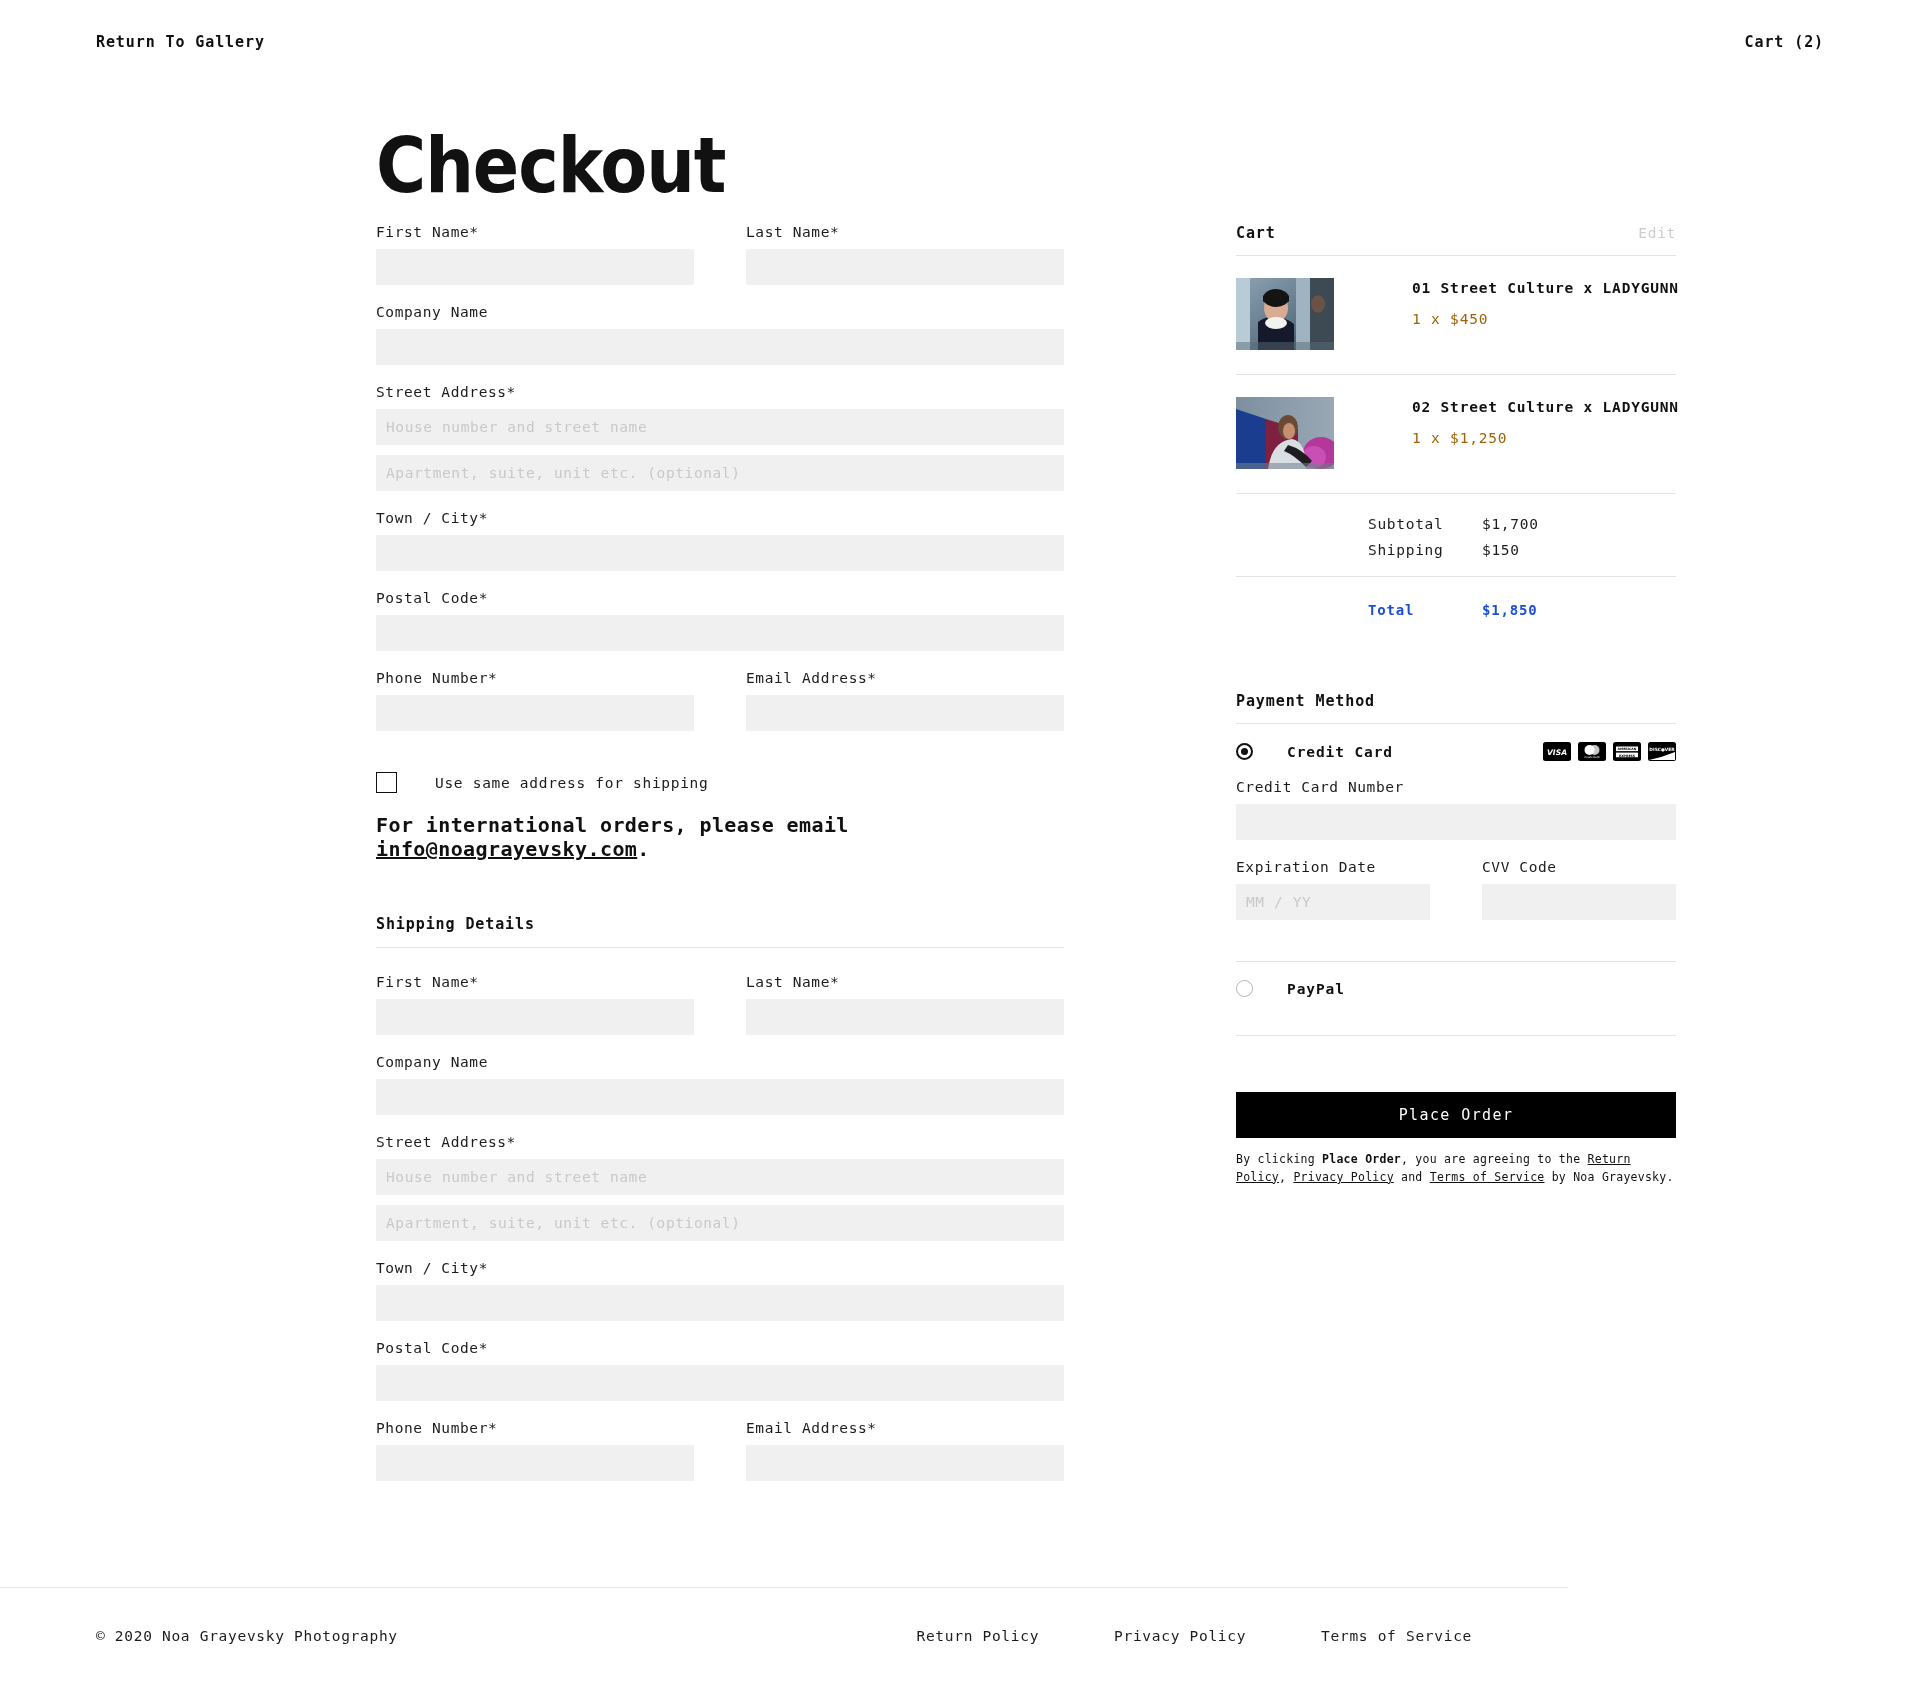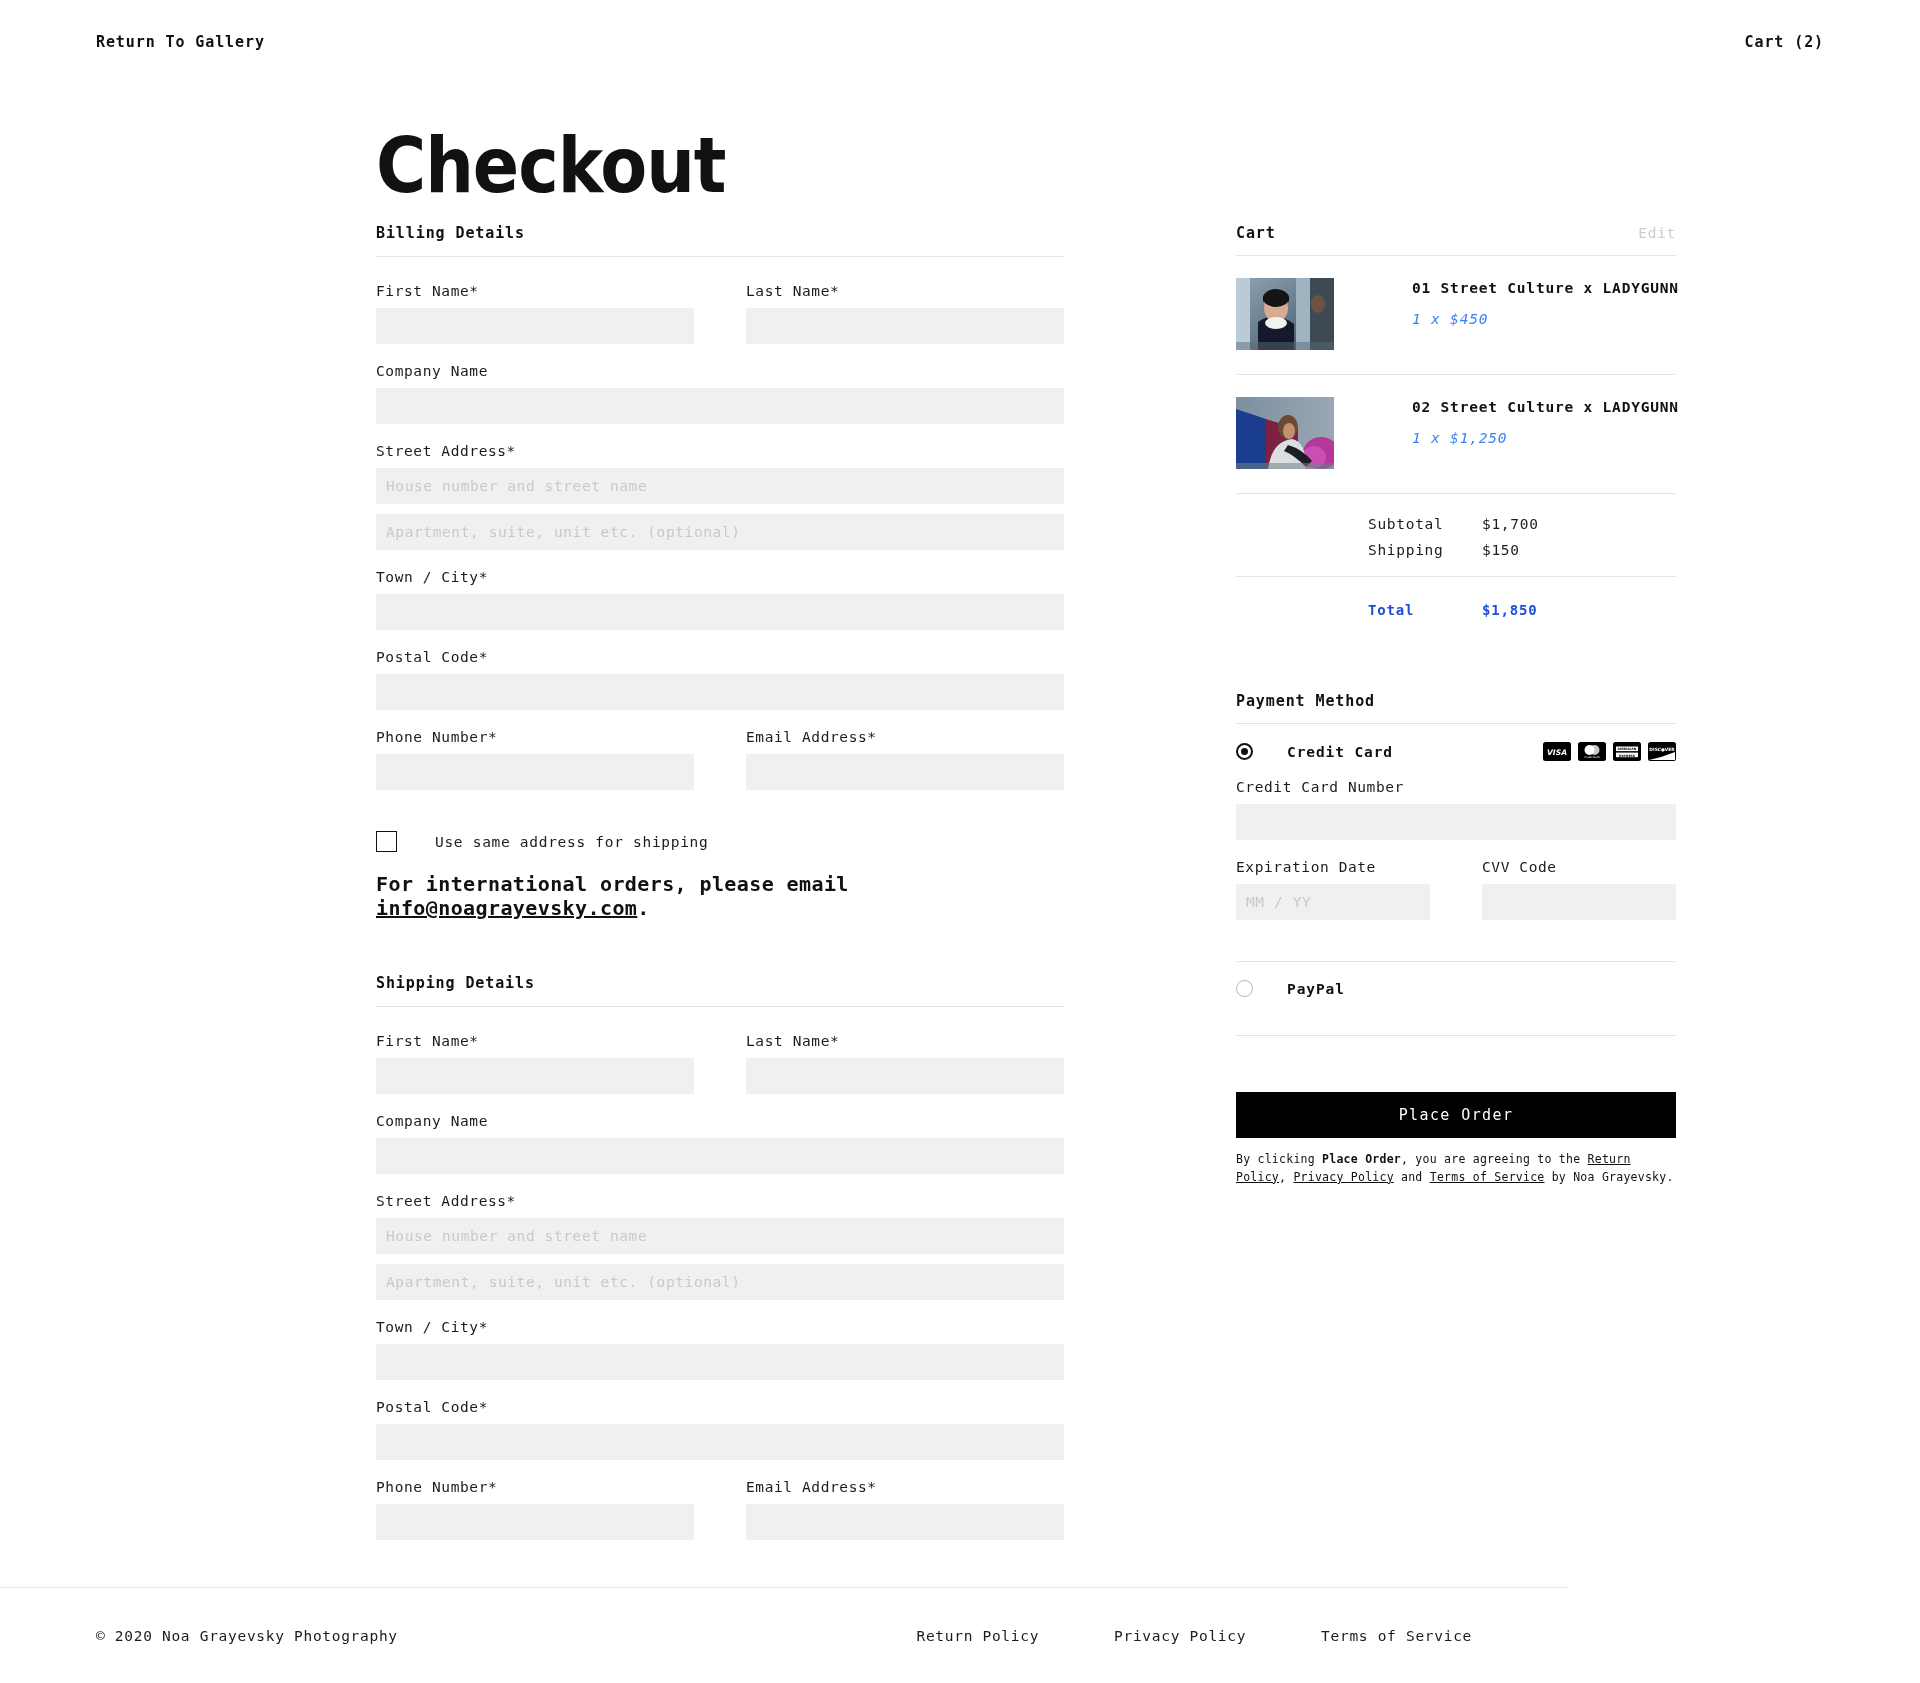--- a/index.html
+++ b/index.html
@@ -194,22 +194,21 @@
     font-size: 14.5px;
     font-weight: 700;
     letter-spacing: 0.8px;
     color: #111111;
     margin-bottom: 15px;
     white-space: nowrap;
   }
   .cart-qty {
     font-size: 14.5px;
     letter-spacing: 0.8px;
-    color: #3b82f6;
-    font-style: italic;
+    color: #a16207;
   }
 
   .totals { padding: 22px 0 18px 0; border-bottom: 1px solid #e4e4e4; }
   .total-row {
     display: flex;
     font-size: 14.5px;
     letter-spacing: 0.7px;
     color: #1c1c1c;
     margin-bottom: 10px;
   }
@@ -343,21 +342,20 @@
     <a class="header-link">Return To Gallery</a>
     <a class="header-link">Cart (2)</a>
   </div>
 
   <div class="main">
 
     <div class="page-title">Checkout</div>
 
     <div class="form-col">
 
-      <div class="section-head">Billing Details</div>
 
       <div class="row-2">
         <div class="field">
           <label class="field-label">First Name*</label>
           <input class="input" type="text" style="">
         </div>
         <div class="field">
           <label class="field-label">Last Name*</label>
           <input class="input" type="text" style="">
         </div>

